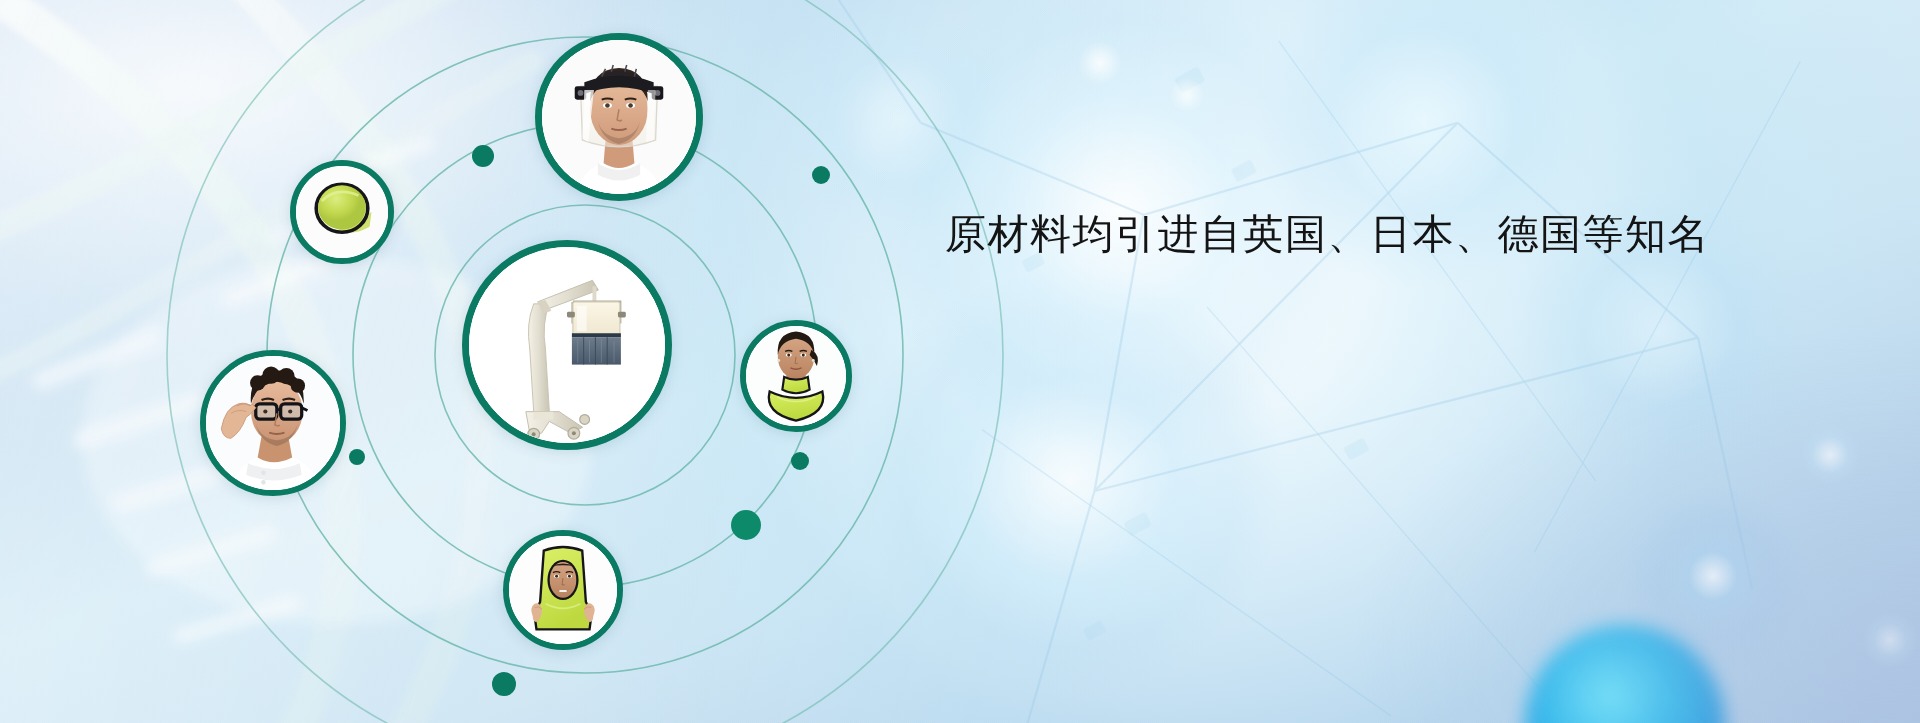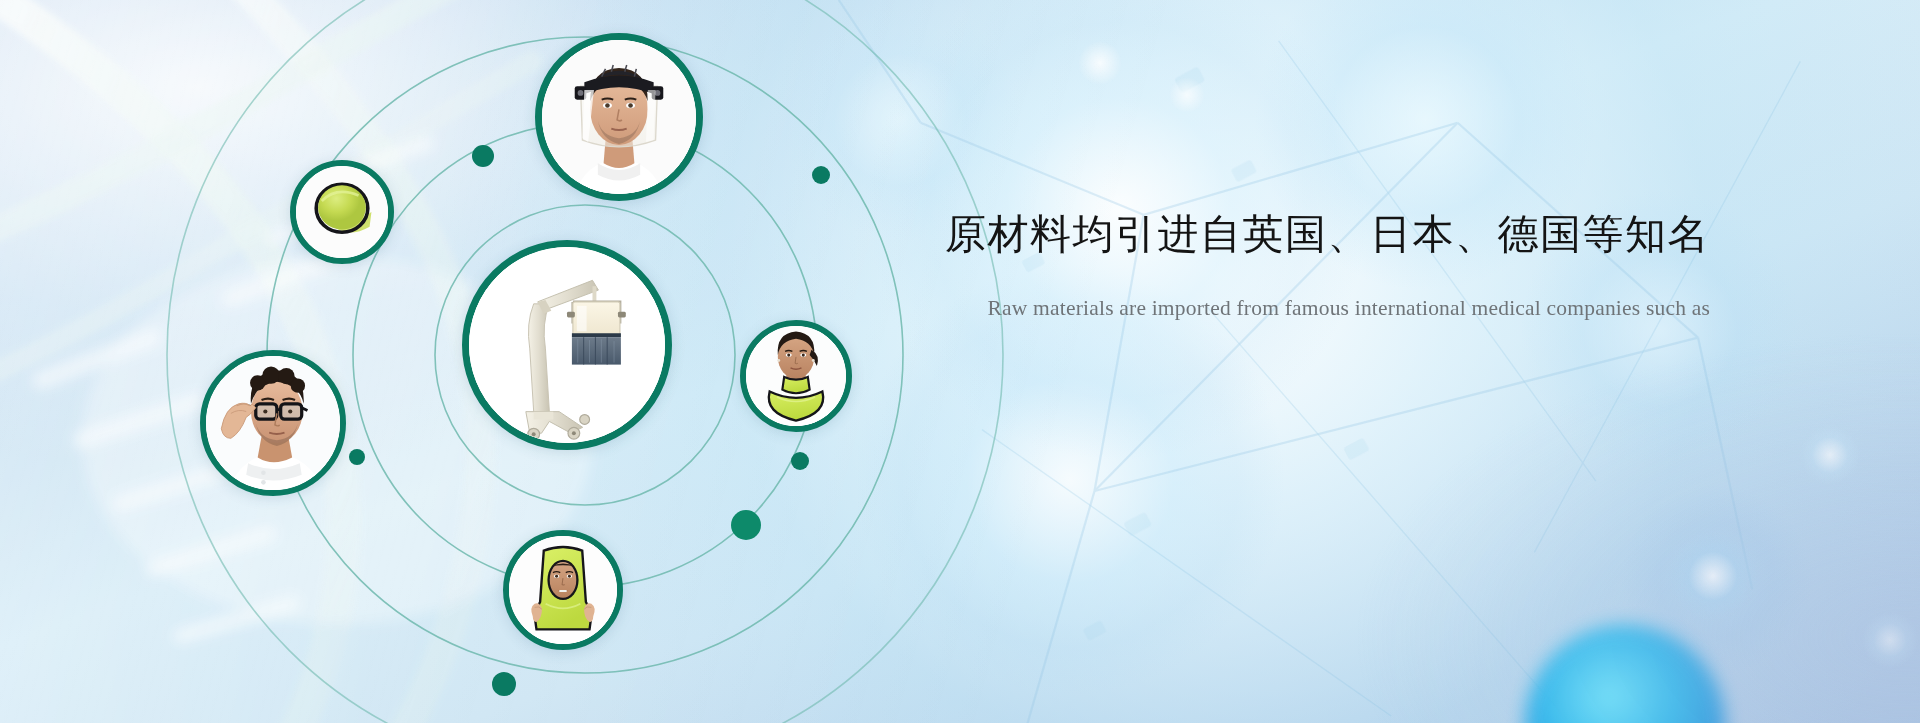--- a/index.html
+++ b/index.html
@@ -508,17 +508,16 @@
         <path d="M 92 88 Q 96 78, 90 74 Q 84 72, 82 80 Q 82 90, 88 94 Q 92 94, 92 88 Z" fill="#e0b392"></path>
         <path d="M 28 78 Q 33 76, 36 80" stroke="#c79a79" stroke-width="1" fill="none"></path>
         <path d="M 90 78 Q 85 76, 82 80" stroke="#c79a79" stroke-width="1" fill="none"></path>
       </svg>
     </div>
   </div>
 
   <div id="text-block">
     <div class="headline-line" id="headline-l1">原材料均引进自英国、日本、德国等知名</div>
     <div id="subtitle-block">
-      <span class="sub-line">Raw materials are imported from famous international medical companies such as</span>
     </div>
   </div>
 
 </div>
 
 </body></html>

